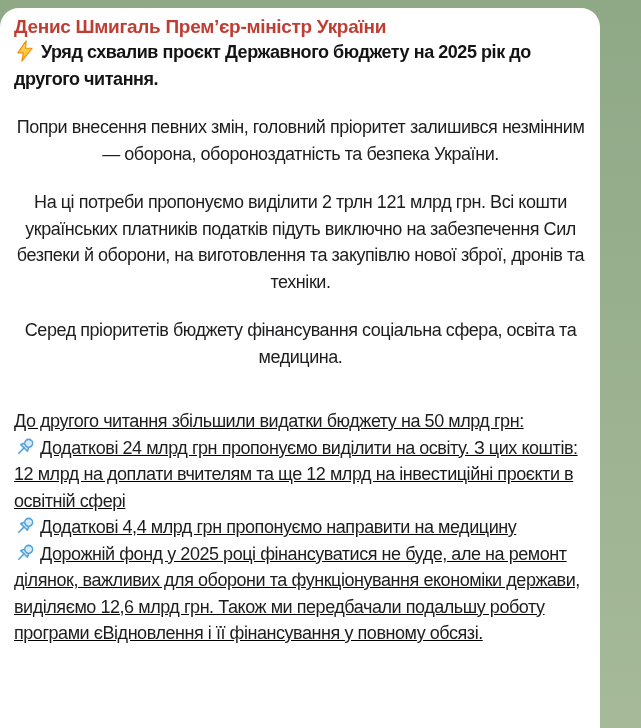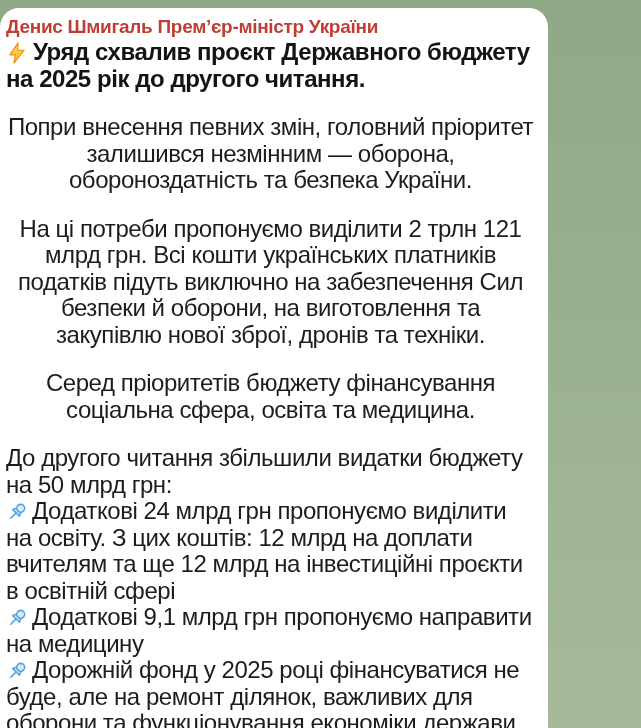--- a/index.html
+++ b/index.html
@@ -16,53 +16,54 @@
   .backdrop {
     width: 641px;
     height: 728px;
     background: linear-gradient(180deg, #8fa886 0%, #a6ba99 100%);
     position: relative;
   }
   .bubble {
     position: absolute;
     top: 8px;
     left: 0;
-    width: 548px;
+    width: 600px;
     height: 720px;
     background: #ffffff;
     border-radius: 19px 19px 0 0;
     box-sizing: border-box;
-    padding: 6px 13px 12px 6px;
+    padding: 6px 13px 12px 14px;
     overflow: hidden;
   }
   .author {
     color: #c03d33;
     font-size: 19px;
     font-weight: 700;
     line-height: 25px;
     letter-spacing: -0.3px;
     cursor: pointer;
   }
   .msg-text {
     color: #1d1d1f;
-    font-size: 24px;
+    font-size: 18px;
     line-height: 26.5px;
     letter-spacing: -0.45px;
   }
   .headline {
     font-weight: 700;
     color: #141414;
     margin: 0 0 0 0;
   }
   .para {
     margin: 22px 0 0 0;
     text-align: center;
   }
   .bullet-section {
-    margin: 22px 0 0 0;
+    margin: 38px 0 0 0;
+    text-decoration: underline;
   }
   .icon {
     display: inline-block;
     vertical-align: -4px;
   }
   .lightning {
     width: 22px;
     height: 22px;
     margin-right: 5px;
   }
@@ -114,21 +115,21 @@
         </svg><span>Додаткові 24 млрд грн пропонуємо виділити на освіту. З цих коштів: 12 млрд на доплати вчителям та ще 12 млрд на інвестиційні проєкти в освітній сфері</span>
       </div>
 
       <div class="msg-text bullet-line">
         <svg class="icon pin" viewBox="0 0 24 24">
           <g transform="rotate(45 12 12)" stroke="#54a3dc" stroke-width="1.7" fill="#d6eafa" stroke-linejoin="round">
             <path d="M8.6 9.6 L6.9 13.4 L17.1 13.4 L15.4 9.6 Z"></path>
             <circle cx="12" cy="6.3" r="4.3"></circle>
             <path d="M12 13.4 L12 21.6" fill="none" stroke-linecap="round"></path>
           </g>
-        </svg><span>Додаткові 9,1 млрд грн пропонуємо направити на медицину</span>
+        </svg><span>Додаткові 4,4 млрд грн пропонуємо направити на медицину</span>
       </div>
 
 
       <div class="msg-text bullet-line">
         <svg class="icon pin" viewBox="0 0 24 24">
           <g transform="rotate(45 12 12)" stroke="#54a3dc" stroke-width="1.7" fill="#d6eafa" stroke-linejoin="round">
             <path d="M8.6 9.6 L6.9 13.4 L17.1 13.4 L15.4 9.6 Z"></path>
             <circle cx="12" cy="6.3" r="4.3"></circle>
             <path d="M12 13.4 L12 21.6" fill="none" stroke-linecap="round"></path>
           </g>

